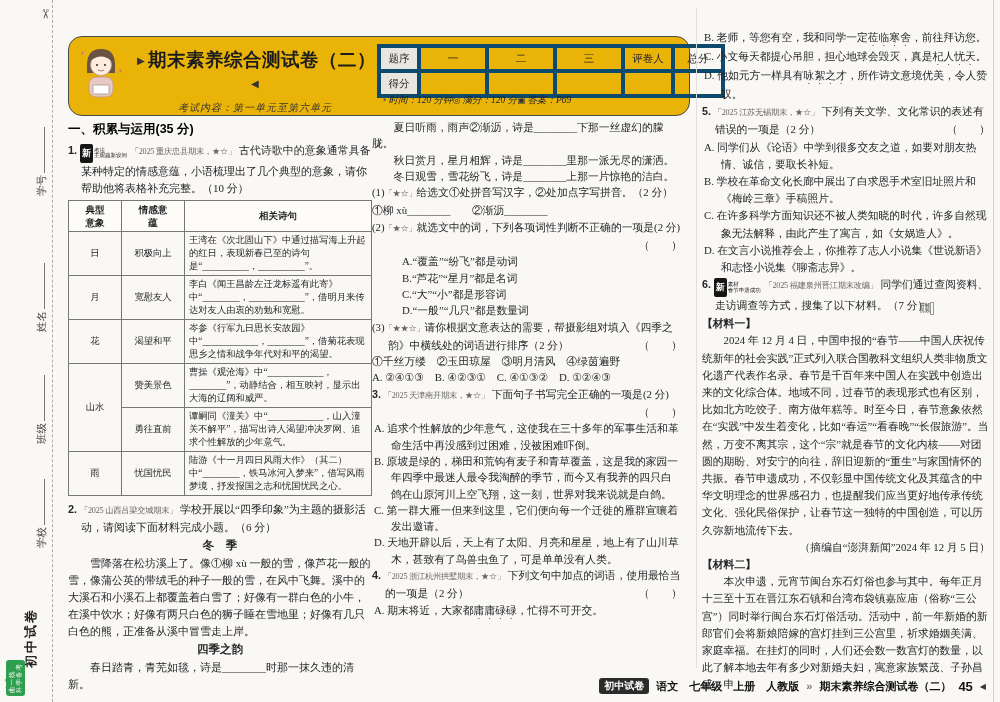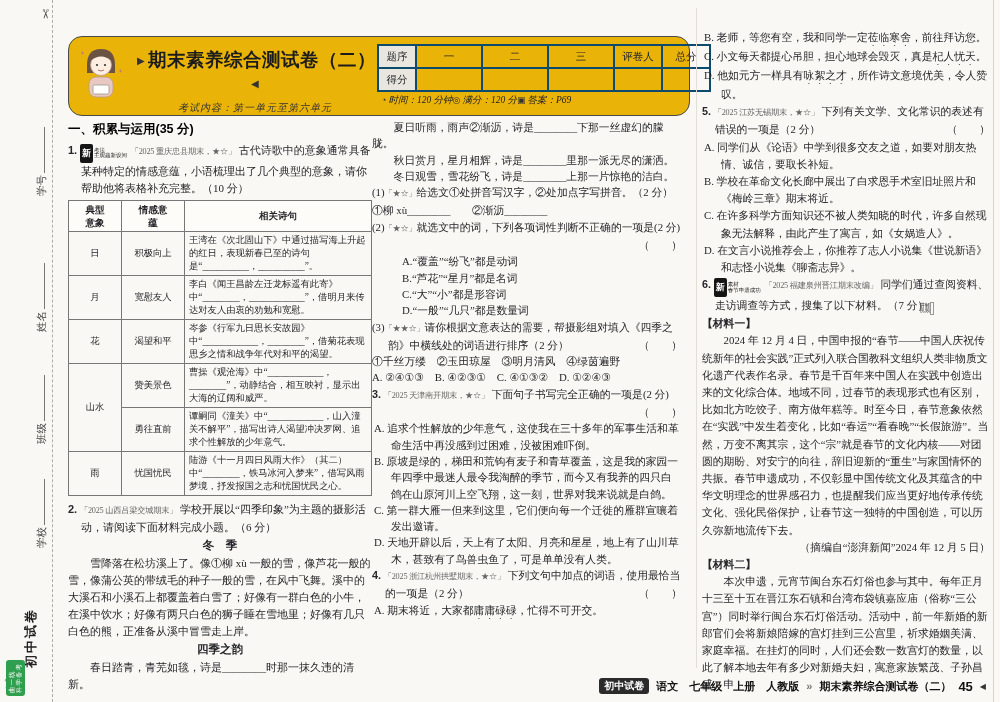--- a/index.html
+++ b/index.html
@@ -24,21 +24,21 @@
   
   .header-box{position:absolute;left:68px;top:36px;width:620px;height:78px;
           border:1.6px solid #4a4a4a;border-radius:14px;background:#eab308;}
   .mascot{position:absolute;left:8px;top:4px;width:48px;height:66px;}
   .title-wrap{position:absolute;left:60px;top:10px;width:252px;text-align:center;}
   .title{font-weight:bold;font-size:18.5px;letter-spacing:.5px;color:#1c1c1c;}
   .title .tri{font-size:10px;vertical-align:2px;color:#333;padding:0 3px;}
   .subtitle{margin-top:7px;font-size:10px;font-style:italic;color:#333;letter-spacing:1px;}
   table.score{position:absolute;left:308px;top:7px;width:298px;border-collapse:collapse;
           font-size:10.5px;text-align:center;table-layout:fixed;}
-  table.score td{border:2px solid #0c4a6e;height:21px;padding:0;}
+  table.score td{border:4px solid #0c4a6e;height:21px;padding:0;}
   td.shade{background:#e9e6df;width:36px;}
   td.w1{width:64px;} td.wp{width:46px;} td.wt{width:46px;}
   .meta-line{position:absolute;left:312px;top:57px;width:292px;display:flex;
           font-size:9.5px;font-style:italic;color:#222;}
   .meta-line .ic{font-style:normal;font-size:9px;margin-right:2px;color:#333;}
 
   
   .col{position:absolute;}
   .col1{left:68px;top:121px;width:304px;font-size:11px;line-height:17px;}
   .col2{left:372px;top:119px;width:310px;font-size:10.8px;line-height:16.3px;}
@@ -291,21 +291,21 @@
       </p>
     </div>
 
     <p class="q">
       <span class="qnum">5.</span>
       <span class="source">「2025 江苏无锡期末，★☆」</span>
       <span>下列有关文学、文化常识的表述有错误的一项是（2 分）</span><span class="fr">（　　）</span>
     </p>
     <div class="opts">
       <p class="opt">A. 同学们从《论语》中学到很多交友之道，如要对朋友热情、诚信，要取长补短。</p>
-      <p class="opt">B. 学校在革命文化长廊中展出了白求恩手术室旧址照片和《梅岭三章》期末将近。</p>
+      <p class="opt">B. 学校在革命文化长廊中展出了白求恩手术室旧址照片和《梅岭三章》手稿照片。</p>
       <p class="opt">C. 在许多科学方面知识还不被人类知晓的时代，许多自然现象无法解释，由此产生了寓言，如《女娲造人》。</p>
       <p class="opt">D. 在文言小说推荐会上，你推荐了志人小说集《世说新语》和志怪小说集《聊斋志异》。</p>
     </div>
 
     <p class="q">
       <span class="qnum">6.</span>
       <span class="nbadge"><b class="nb-main">新</b><span class="nb-sub"><i>素材</i><i>春节申遗成功</i></span></span>
       <span class="source">「2025 福建泉州晋江期末改编」</span>
       <span>同学们通过查阅资料、走访调查等方式，搜集了以下材料。（7 分）</span><span class="vstamp"><i>讲解</i><i>视频</i></span>
     </p>

